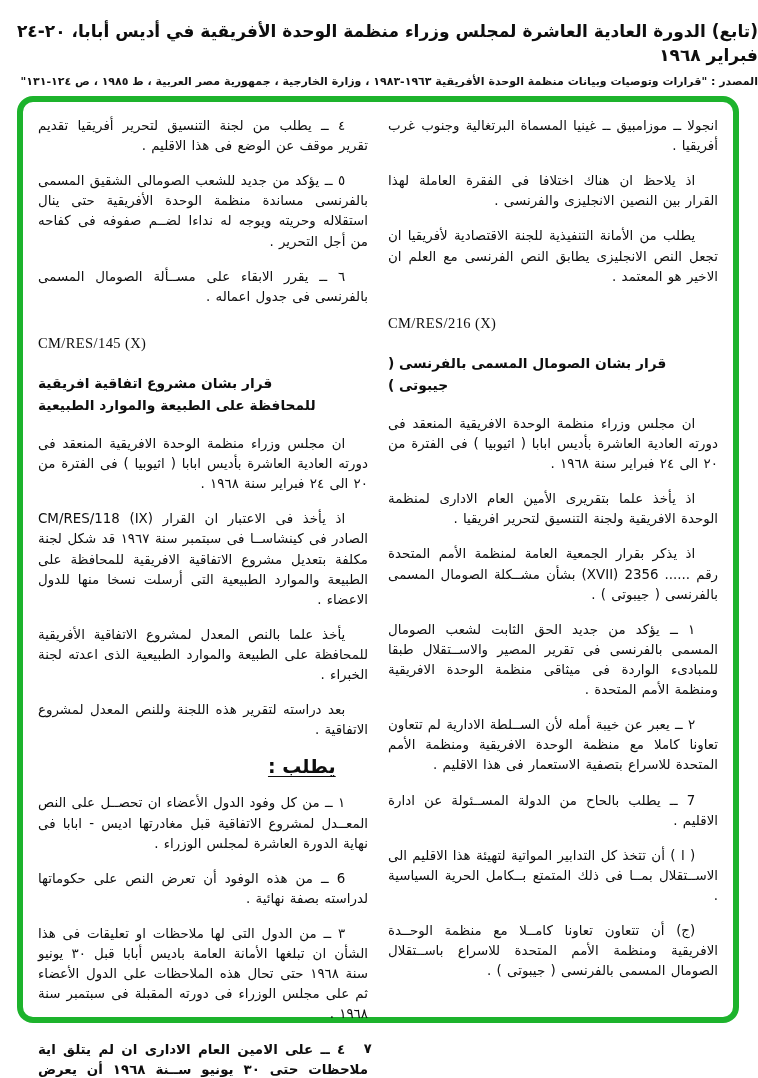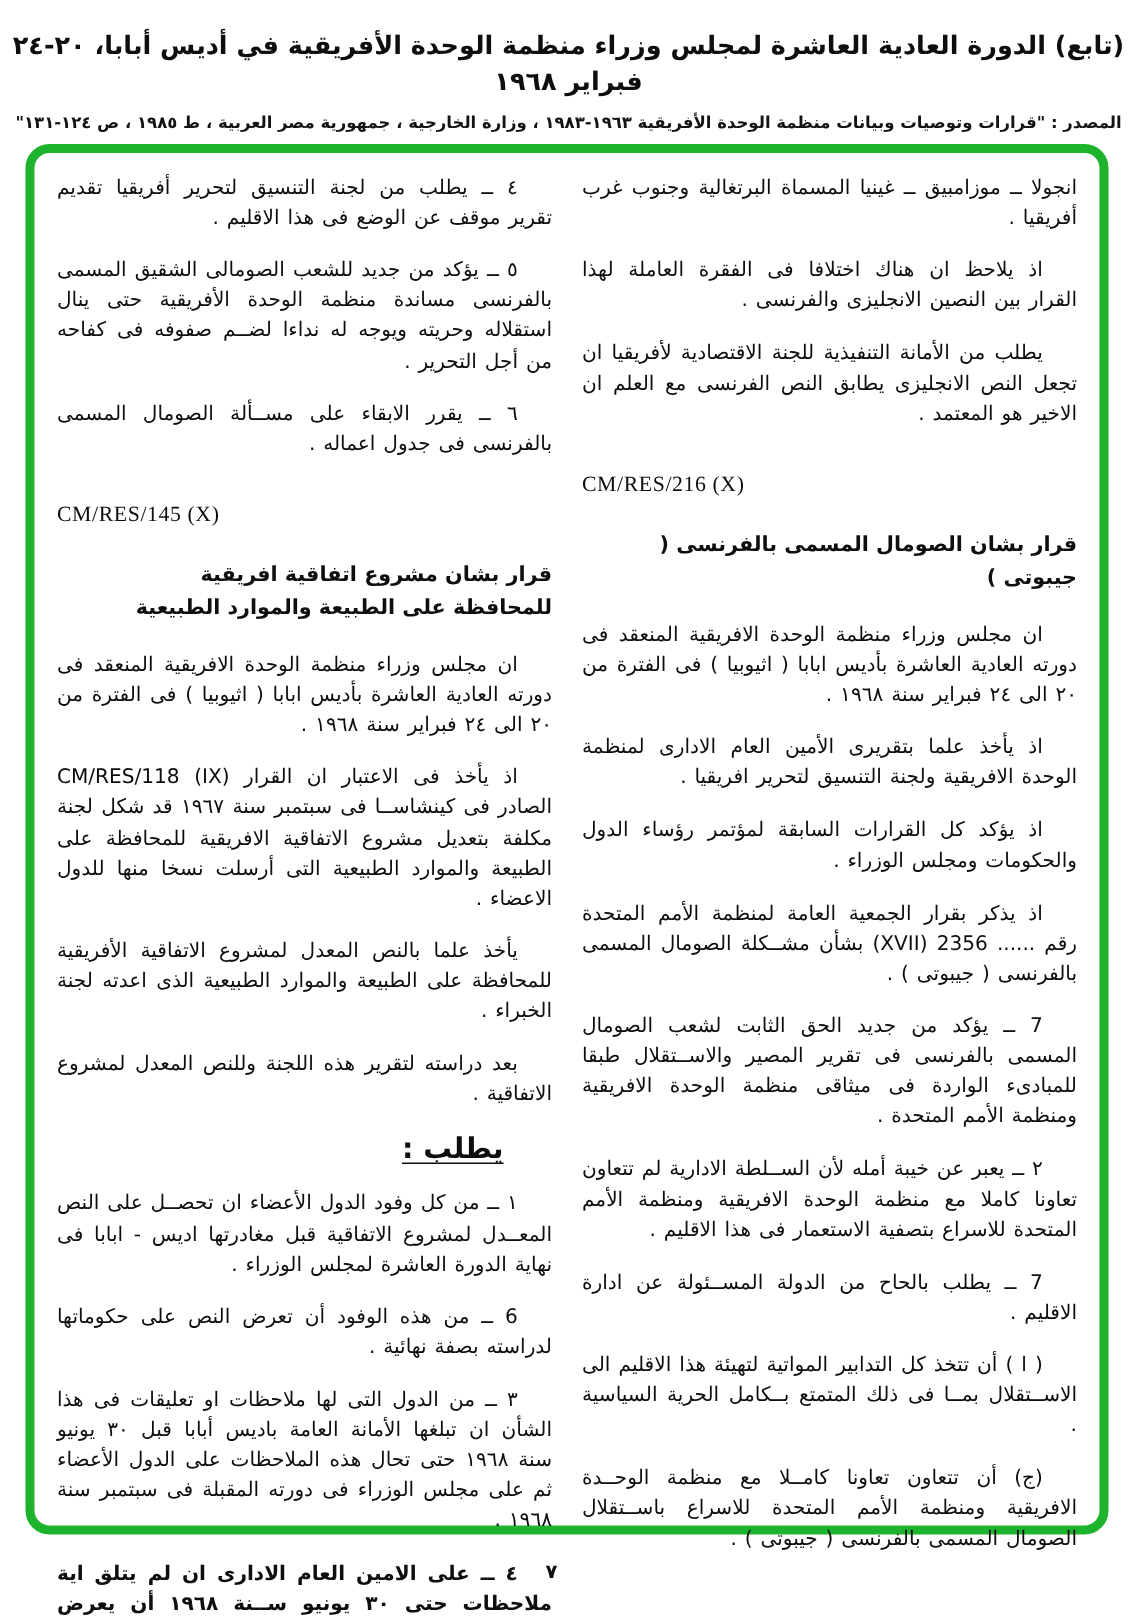--- a/index.html
+++ b/index.html
@@ -3,21 +3,21 @@
 <meta charset="utf-8">
 <style>
   html,body{margin:0;padding:0;}
   body{
     width:758px;height:1078px;position:relative;
     background:#ffffff;color:#0e0e0e;
     font-family:"DejaVu Sans", sans-serif;
     overflow:hidden;
   }
   
-  .page-header{direction:rtl;text-align:center;padding-top:20px;}
+  .page-header{direction:rtl;text-align:right;padding-top:20px;}
   .header-title{font-weight:bold;font-size:17px;line-height:1.4;}
   .header-source{font-weight:bold;font-size:11px;margin-top:7px;color:#141414;}
   
   .content-frame{
     position:absolute;left:17px;top:96px;width:722px;height:927px;
     box-sizing:border-box;border:6px solid #1db32c;border-radius:16px;
     background:#fff;
   }
   .columns{
     direction:rtl;display:flex;gap:20px;
@@ -32,21 +32,21 @@
   }
   .para.no-indent{text-indent:0;}
   .para.bold{font-weight:bold;}
   .ref{
     direction:ltr;text-align:left;unicode-bidi:embed;
     font-family:"Liberation Serif", serif;font-size:14.5px;
     letter-spacing:.4px;margin:30px 0 20px;text-indent:0;
   }
   .res-title{
     font-weight:bold;font-size:13.8px;line-height:1.6;
-    text-align:right;margin:0 0 18px;white-space:pre-line;
+    text-align:left;margin:0 0 18px;white-space:pre-line;
   }
   .subhead{
     font-weight:bold;font-size:19px;margin:4px 0 16px;
     text-indent:1.7em;
   }
   .subhead span{text-decoration:underline;text-underline-offset:3px;}
   .gap-lg{margin-top:28px;}
   
   .page-number{
     position:absolute;bottom:22px;left:0;width:97%;
@@ -65,23 +65,22 @@
   <div class="columns">
 
     <div class="col">
       <p class="para no-indent">انجولا ــ موزامبيق ــ غينيا المسماة البرتغالية وجنوب غرب أفريقيا .</p>
       <p class="para">اذ يلاحظ ان هناك اختلافا فى الفقرة العاملة لهذا القرار بين النصين الانجليزى والفرنسى .</p>
       <p class="para">يطلب من الأمانة التنفيذية للجنة الاقتصادية لأفريقيا ان تجعل النص الانجليزى يطابق النص الفرنسى مع العلم ان الاخير هو المعتمد .</p>
       <p class="ref gap-lg">CM/RES/216 (X)</p>
       <p class="res-title">قرار بشان الصومال المسمى بالفرنسى ( جيبوتى )</p>
       <p class="para">ان مجلس وزراء منظمة الوحدة الافريقية المنعقد فى دورته العادية العاشرة بأديس ابابا ( اثيوبيا ) فى الفترة من ٢٠ الى ٢٤ فبراير سنة ١٩٦٨ .</p>
       <p class="para">اذ يأخذ علما بتقريرى الأمين العام الادارى لمنظمة الوحدة الافريقية ولجنة التنسيق لتحرير افريقيا .</p>
-      <p class="para">اذ يؤكد كل القرارات السابقة لمؤتمر رؤساء الدول والحكومات ومجلس الوزراء .</p>
       <p class="para">اذ يذكر بقرار الجمعية العامة لمنظمة الأمم المتحدة رقم ...... 2356 (XVII) بشأن مشــكلة الصومال المسمى بالفرنسى ( جيبوتى ) .</p>
-      <p class="para">7 ــ يؤكد من جديد الحق الثابت لشعب الصومال المسمى بالفرنسى فى تقرير المصير والاســتقلال طبقا للمبادىء الواردة فى ميثاقى منظمة الوحدة الافريقية ومنظمة الأمم المتحدة .</p>
+      <p class="para">١ ــ يؤكد من جديد الحق الثابت لشعب الصومال المسمى بالفرنسى فى تقرير المصير والاســتقلال طبقا للمبادىء الواردة فى ميثاقى منظمة الوحدة الافريقية ومنظمة الأمم المتحدة .</p>
       <p class="para">٢ ــ يعبر عن خيبة أمله لأن الســلطة الادارية لم تتعاون تعاونا كاملا مع منظمة الوحدة الافريقية ومنظمة الأمم المتحدة للاسراع بتصفية الاستعمار فى هذا الاقليم .</p>
       <p class="para">7 ــ يطلب بالحاح من الدولة المســئولة عن ادارة الاقليم .</p>
       <p class="para">( ا ) أن تتخذ كل التدابير المواتية لتهيئة هذا الاقليم الى الاســتقلال بمــا فى ذلك المتمتع بــكامل الحرية السياسية .</p>
       <p class="para">(ج) أن تتعاون تعاونا كامــلا مع منظمة الوحــدة الافريقية ومنظمة الأمم المتحدة للاسراع باســتقلال الصومال المسمى بالفرنسى ( جيبوتى ) .</p>
     </div>
 
     <div class="col">
       <p class="para">٤ ــ يطلب من لجنة التنسيق لتحرير أفريقيا تقديم تقرير موقف عن الوضع فى هذا الاقليم .</p>
       <p class="para">٥ ــ يؤكد من جديد للشعب الصومالى الشقيق المسمى بالفرنسى مساندة منظمة الوحدة الأفريقية حتى ينال استقلاله وحريته ويوجه له نداءا لضــم صفوفه فى كفاحه من أجل التحرير .</p>
       <p class="para">٦ ــ يقرر الابقاء على مســألة الصومال المسمى بالفرنسى فى جدول اعماله .</p>

